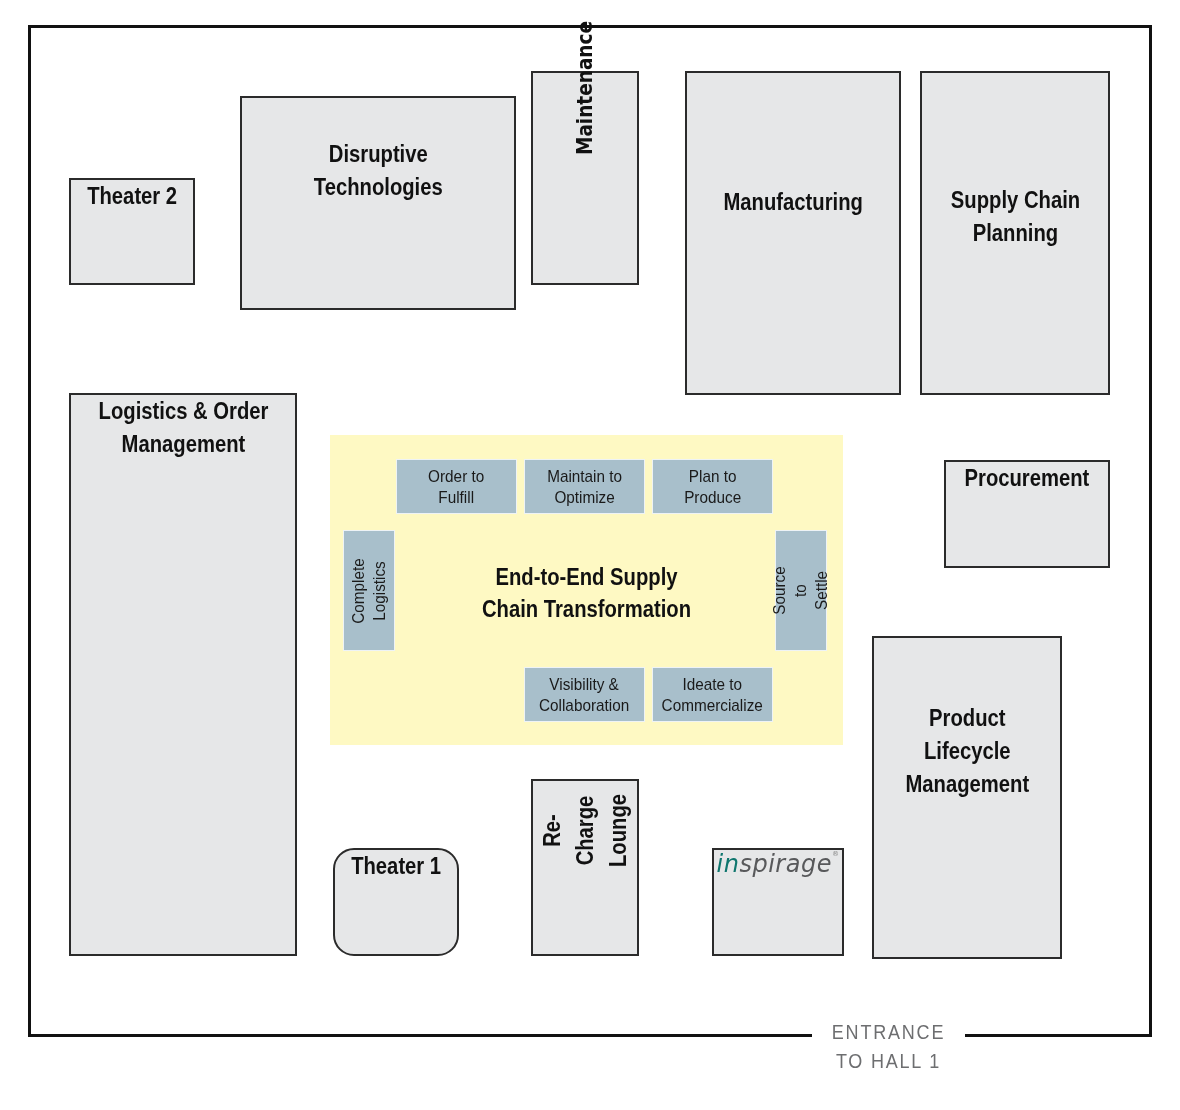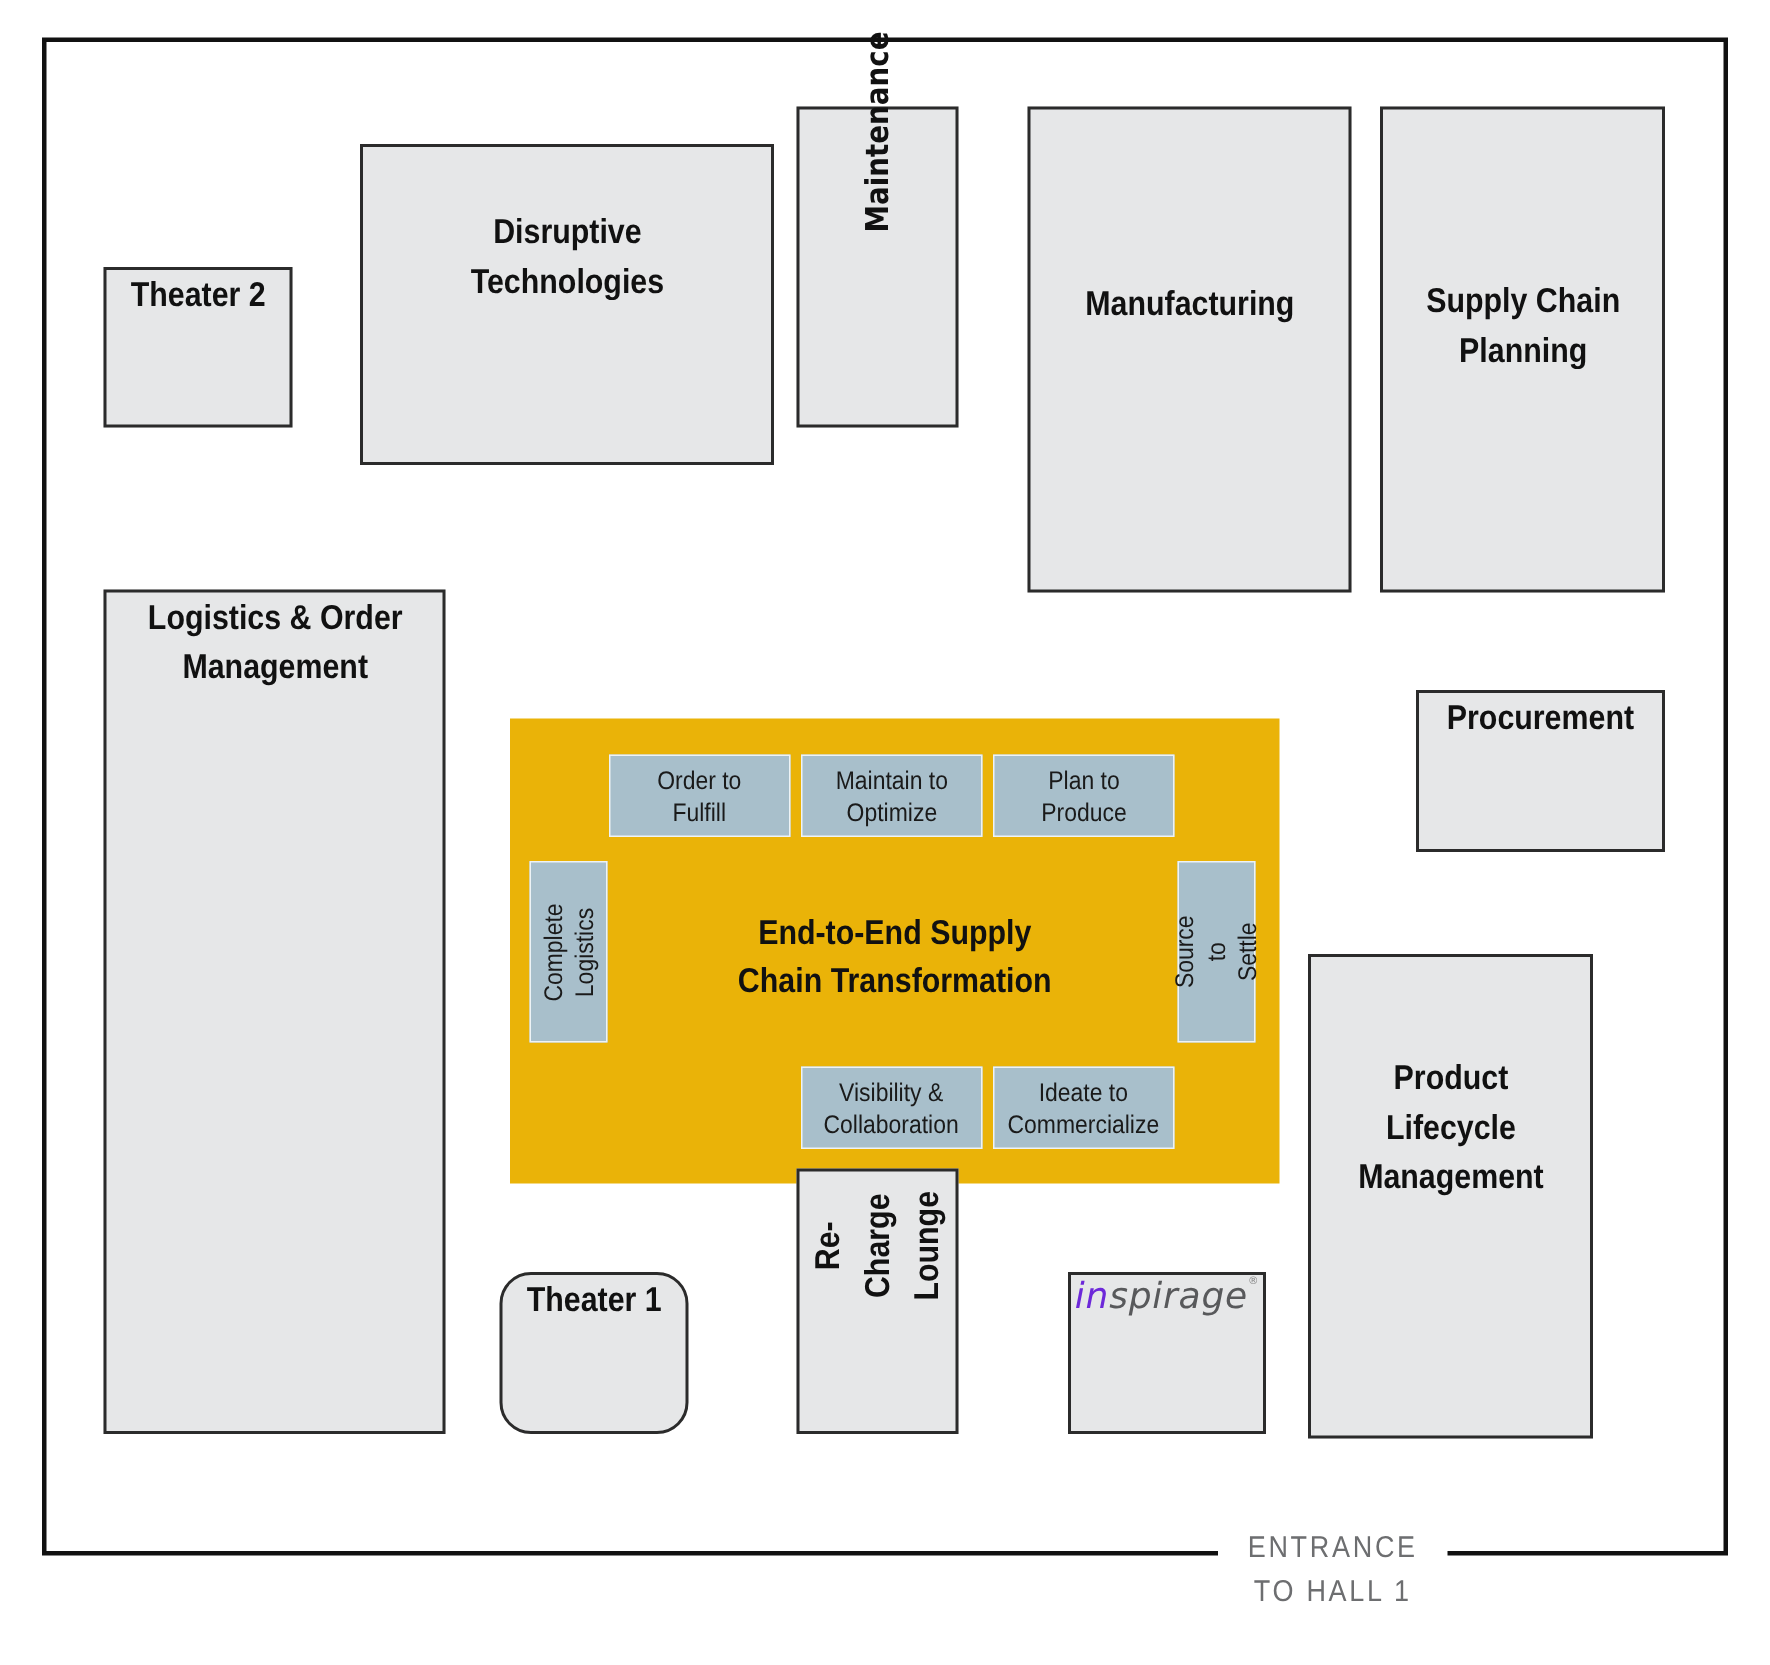--- a/index.html
+++ b/index.html
@@ -10,30 +10,30 @@
   .gap { position:absolute; left:812px; top:1030px; width:153px; height:10px; background:#fff; }
   .entrance { position:absolute; left:812px; top:1018px; width:153px; text-align:center;
               color:#6d6e70; font-size:20px; letter-spacing:2px; line-height:29px;
               font-family:"Liberation Sans", sans-serif; transform:scaleX(0.9); }
   .booth { position:absolute; background:#e6e7e8; border:2px solid #2b2b2b; box-sizing:border-box;
            display:flex; align-items:flex-start; justify-content:center; text-align:center; }
   .label { font-weight:bold; color:#111; font-size:23px; line-height:33px;
            transform:scaleX(0.88); white-space:pre-line; }
   .vert { transform:rotate(-90deg) scaleX(0.88); white-space:pre-line; }
   .heavy { font-family:"DejaVu Sans", sans-serif; font-weight:bold; font-size:21px; line-height:30px; letter-spacing:0; }
-  .central { position:absolute; left:340px; top:435px; width:513px; height:310px; background:#eab308;margin-top:44px; }
+  .central { position:absolute; left:330px; top:435px; width:513px; height:310px; background:#fef9c3; }
   .tile { position:absolute; background:#a8bfcb; border:1.5px solid #eef3f6; box-sizing:border-box;
           display:flex; align-items:center; justify-content:center; text-align:center; }
   .tile span { font-size:17px; line-height:21px; color:#1a1a1a; white-space:pre-line; transform:scaleX(0.9); display:inline-block; }
   .tile .vtext { transform:rotate(-90deg) scaleX(0.9); }
   .central-title { position:absolute; left:90px; top:126px; width:333px; text-align:center;
                    font-weight:bold; font-size:23px; line-height:32px; color:#111; white-space:pre-line;
                    transform:scaleX(0.88); }
   .logo { font-family:"DejaVu Sans", sans-serif; font-size:24px; color:#58595b; letter-spacing:0.5px; font-style:italic; }
-  .logo .accent { color:#6d28d9; }
+  .logo .accent { color:#0f766e; }
   .logo sup { font-size:7px; color:#888; vertical-align:top; }
 </style>
 </head>
 <body>
 
 <div class="hall"></div>
 <div class="gap"></div>
 <div class="entrance">
   <div>ENTRANCE</div>
   <div>TO HALL 1</div>

